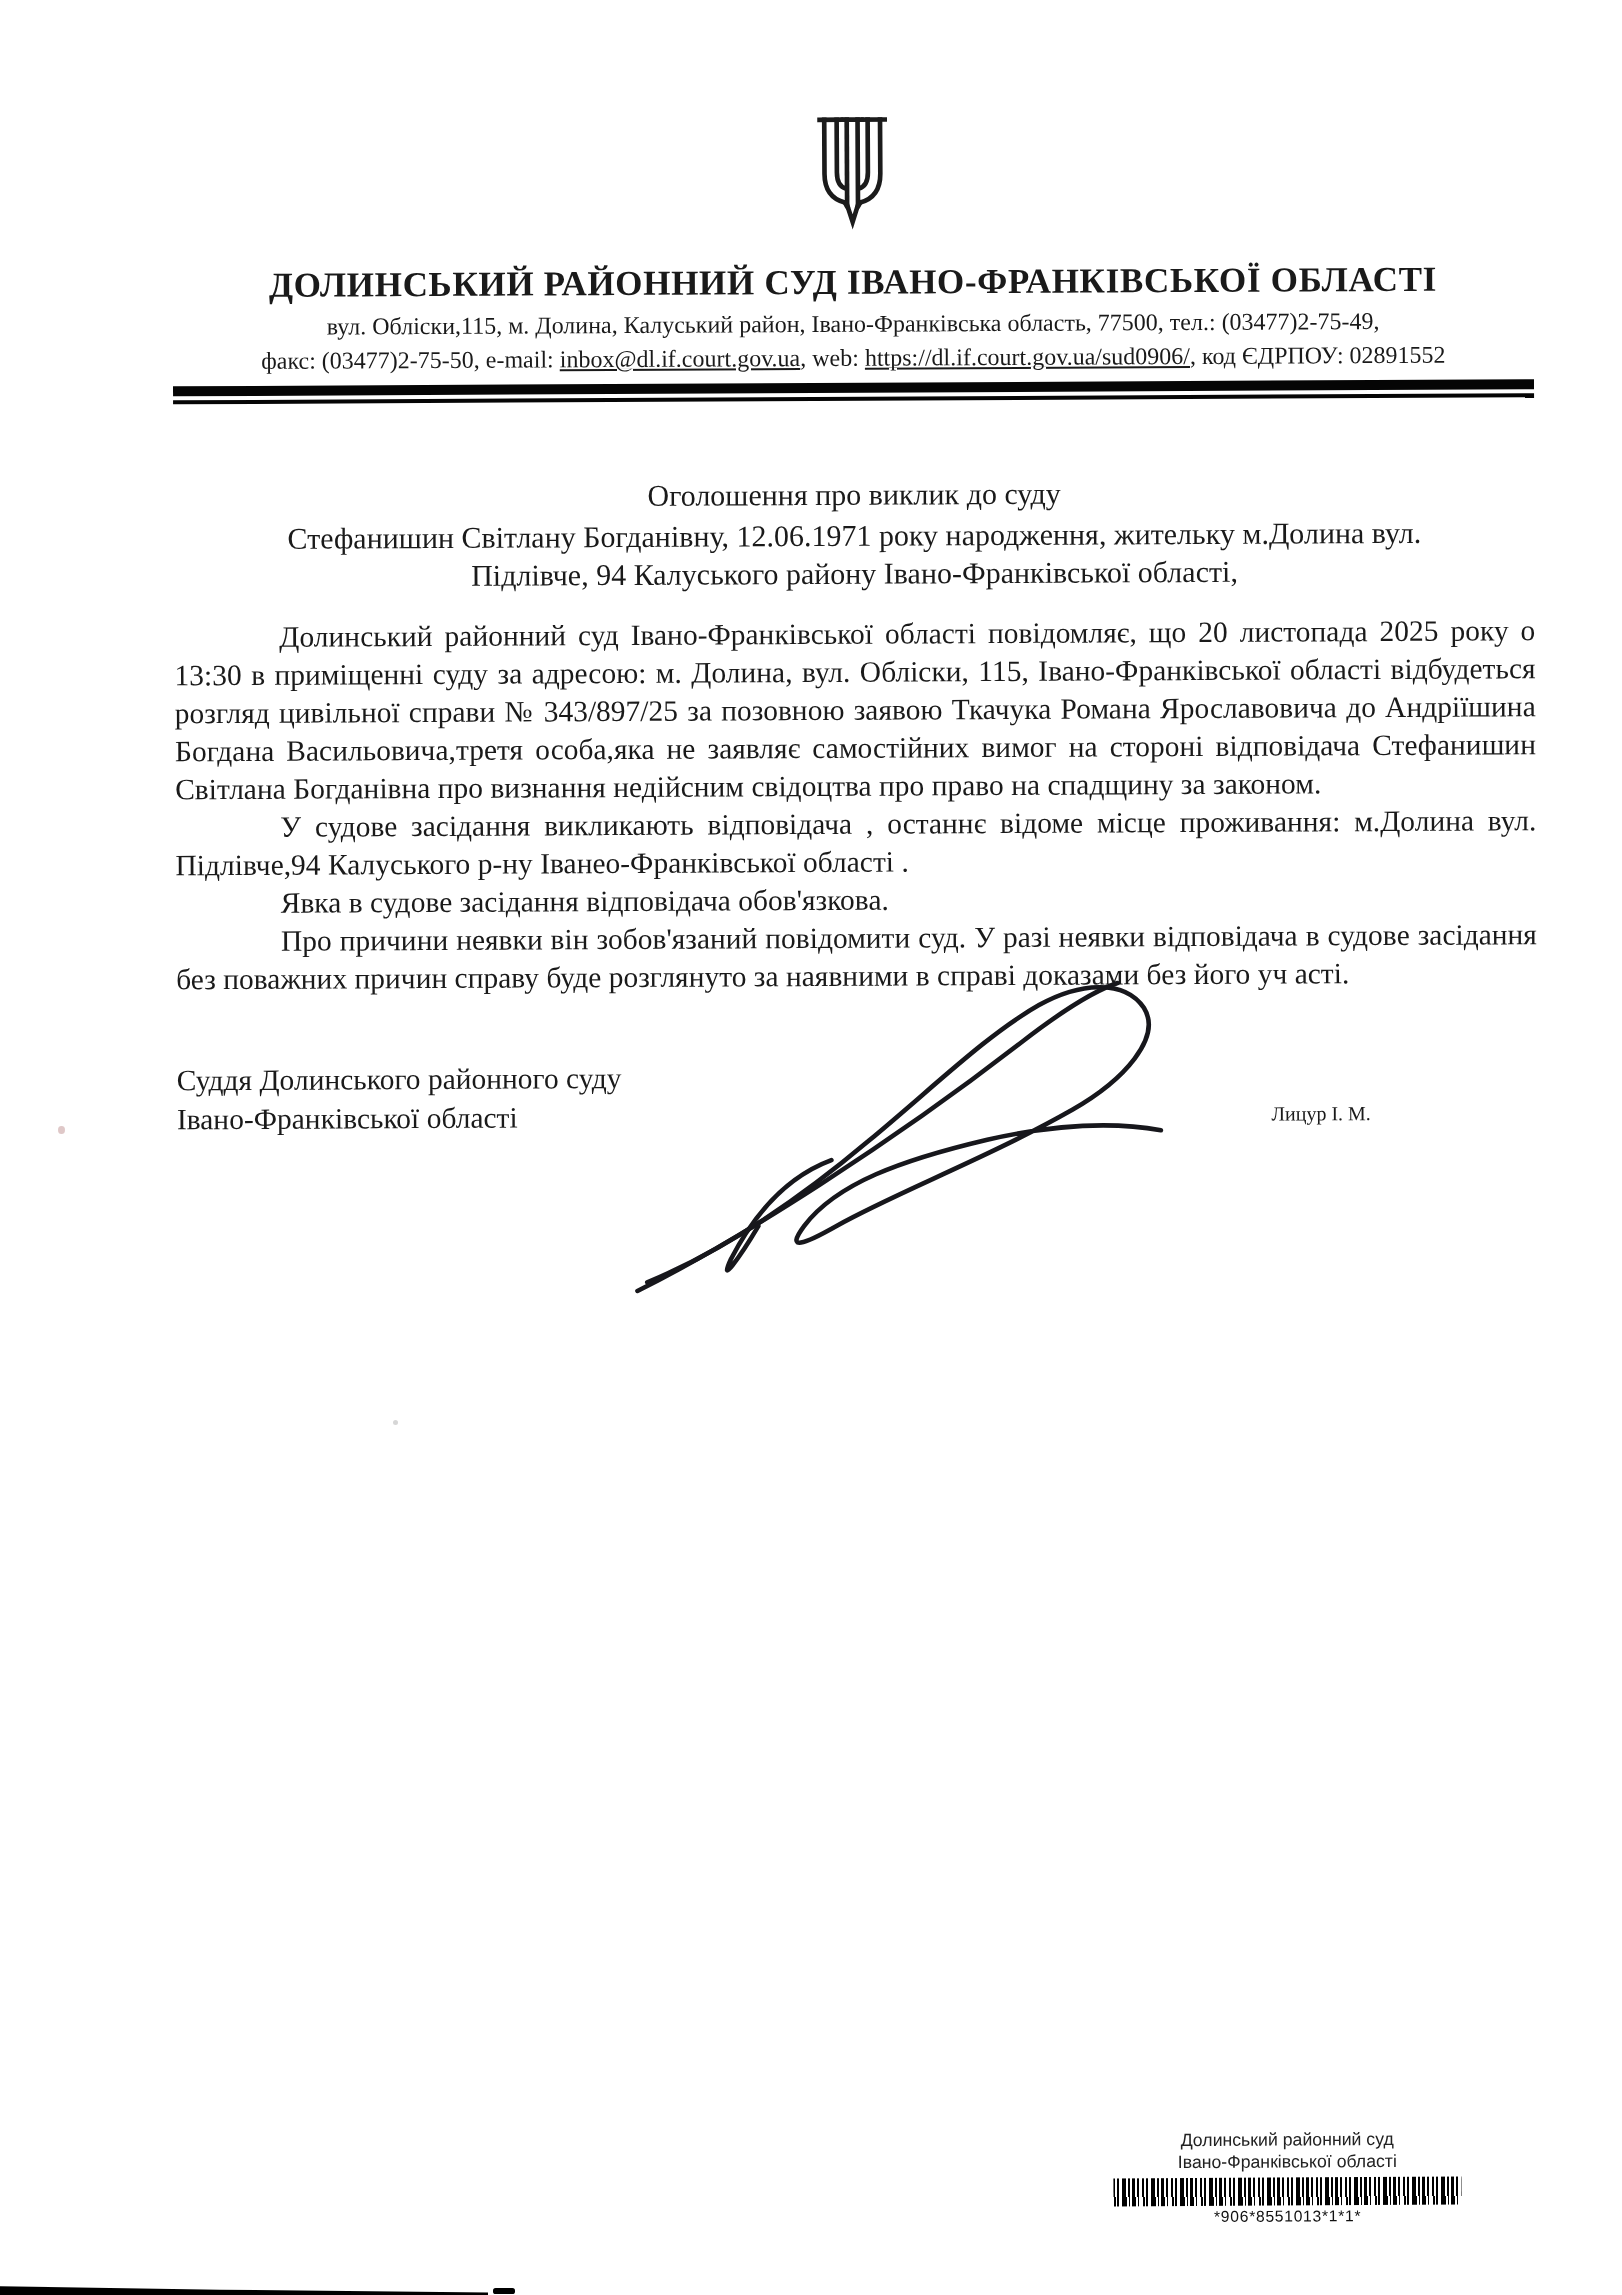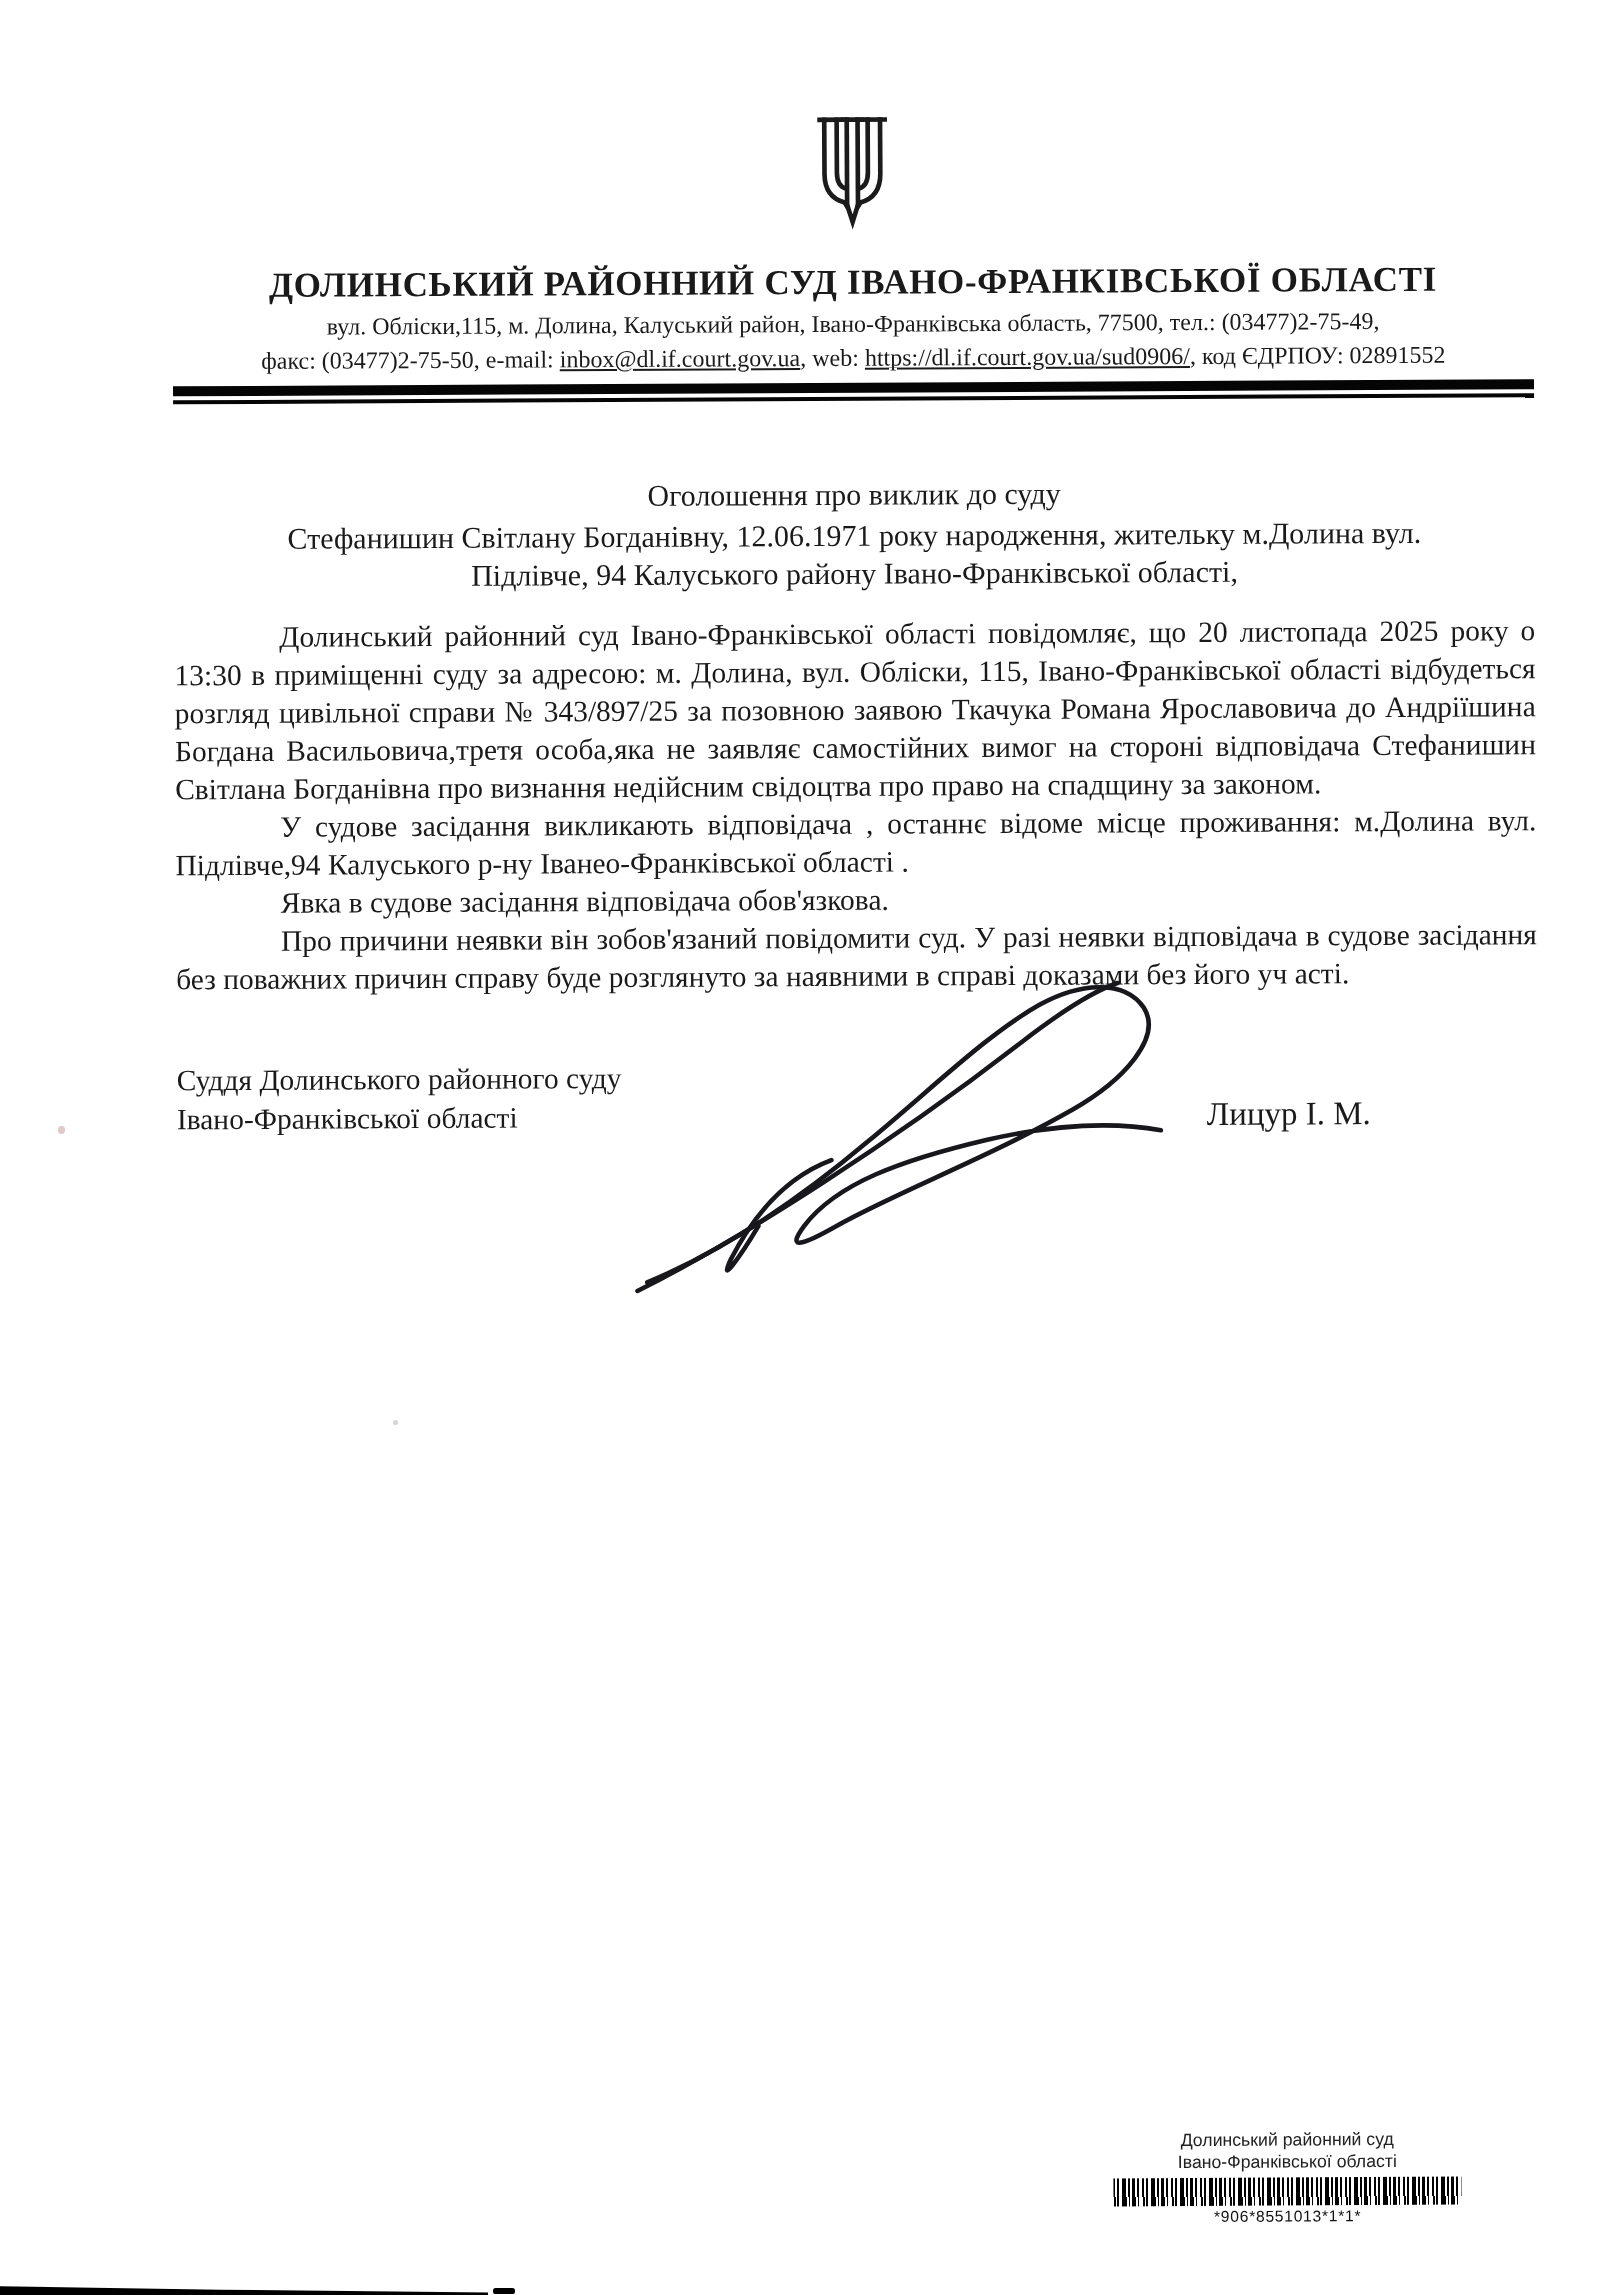--- a/index.html
+++ b/index.html
@@ -59,21 +59,21 @@
   
   .judge-row{
     margin-top:63px;
     display:flex;
     justify-content:space-between;
     align-items:flex-end;
     padding-right:167px;
     position:relative;
   }
   .judge-left{font-size:29.5px;line-height:39px;}
-  .judge-name{font-size:33px;line-height:39px;}
+  .judge-name{font-size:20px;line-height:39px;}
   .signature{
     position:absolute;
     left:620px;top:944px;
     width:597px;height:367px;
     pointer-events:none;
   }
   .signature svg{width:100%;height:100%;}
   
   .footer{
     position:absolute;

